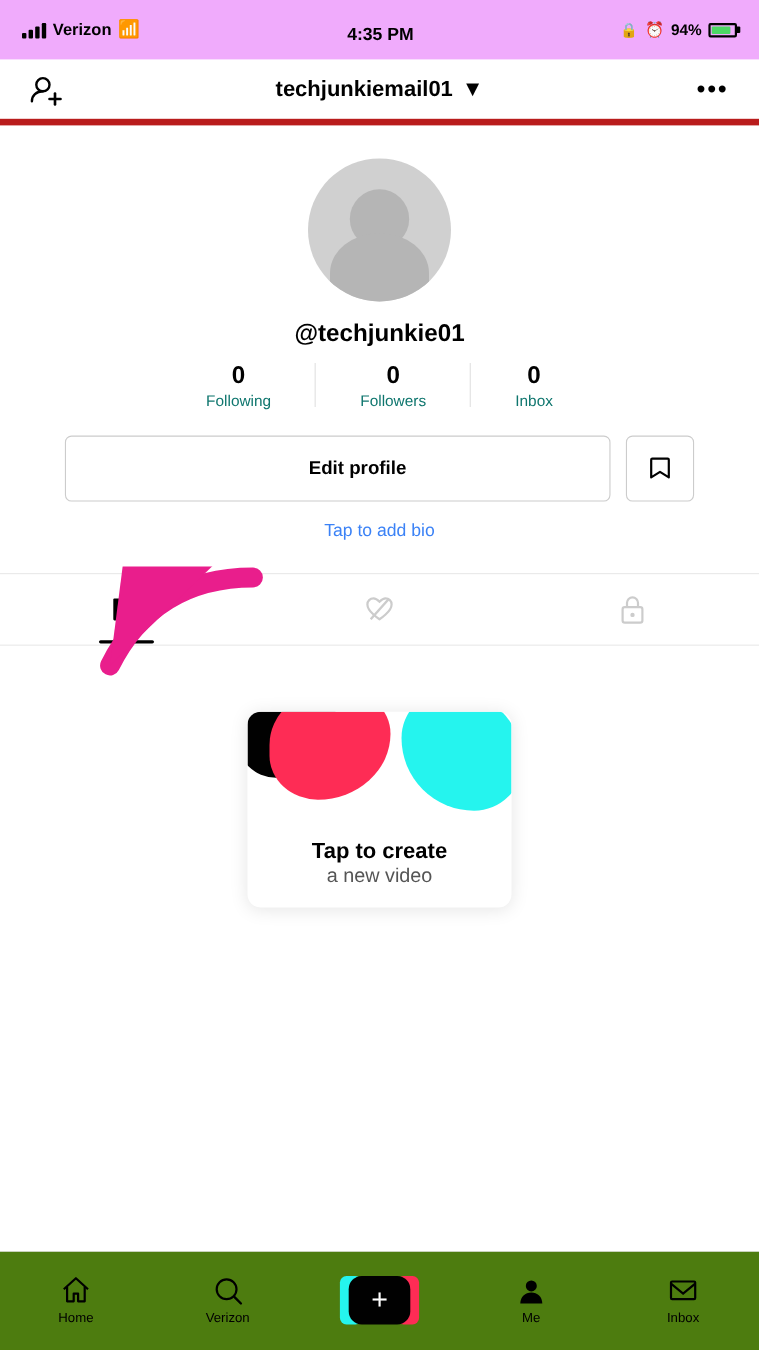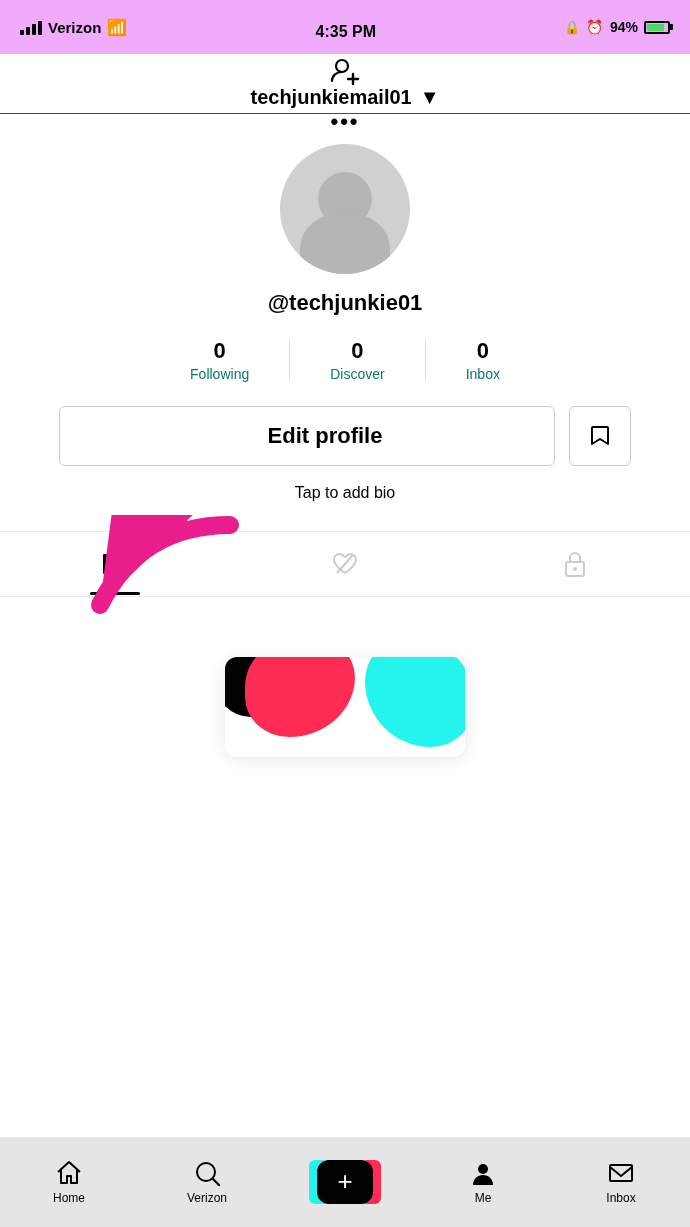--- a/index.html
+++ b/index.html
@@ -84,22 +84,21 @@
     }
 
     
     .header {
       width: 100%;
       height: 60px;
       display: flex;
       align-items: center;
       justify-content: space-between;
       padding: 0 22px;
-      border-bottom: 1px solid #b91c1c;
-      flex-direction: column;
+      border-bottom: 6px solid #b91c1c;
     }
     .header-add-user {
       width: 40px;
       height: 40px;
       display: flex;
       align-items: center;
       justify-content: center;
     }
     .header-title {
       display: flex;
@@ -156,21 +155,21 @@
       background: #b5b5b5;
       position: absolute;
       bottom: -10px;
       left: 50%;
       transform: translateX(-50%);
     }
 
     .username {
       font-size: 22px;
       font-weight: 600;
-      margin-bottom: 22px;
+      margin-bottom: 12px;
       color: #000;
     }
 
     
     .stats-row {
       display: flex;
       align-items: center;
       justify-content: center;
       gap: 0;
       margin-bottom: 24px;
@@ -205,21 +204,21 @@
       gap: 14px;
       margin-bottom: 18px;
       width: 88%;
     }
     .edit-profile-btn {
       flex: 1;
       height: 60px;
       border: 1.5px solid #ccc;
       border-radius: 6px;
       background: #fff;
-      font-size: 22px;
+      font-size: 17px;
       font-weight: 700;
       color: #000;
       display: flex;
       align-items: center;
       justify-content: center;
       cursor: pointer;
       padding-left: 36px;
     }
     .bookmark-btn {
       width: 62px;
@@ -230,21 +229,21 @@
       display: flex;
       align-items: center;
       justify-content: center;
       cursor: pointer;
       font-size: 22px;
     }
 
     
     .bio-text {
       font-size: 16px;
-      color: #000000;
+      color: #3b82f6;
       margin-bottom: 9px;
     }
 
     
     .tabs-row {
       width: 100%;
       display: flex;
       align-items: center;
       justify-content: space-around;
       border-top: 1px solid #e8e8e8;
@@ -333,21 +332,21 @@
       font-size: 18px;
       color: #555;
     }
 
     
     .bottom-nav {
       position: fixed;
       bottom: 0;
       width: 690px;
       height: 90px;
-      background: #e5e5e5;
+      background: #4d7c0f;
       border-top: 1px solid #e8e8e8;
       display: flex;
       align-items: center;
       justify-content: space-around;
       padding-bottom: 2px;
     }
     .nav-item {
       flex: 1;
       display: flex;
       flex-direction: column;
@@ -467,21 +466,21 @@
   <div class="username">@techjunkie01</div>
 
   <div class="stats-row">
     <div class="stat-item">
       <span class="stat-number">0</span>
       <span class="stat-label">Following</span>
     </div>
     <div class="stat-divider"></div>
     <div class="stat-item">
       <span class="stat-number">0</span>
-      <span class="stat-label">Discover</span>
+      <span class="stat-label">Followers</span>
     </div>
     <div class="stat-divider"></div>
     <div class="stat-item">
       <span class="stat-number">0</span>
       <span class="stat-label">Inbox</span>
     </div>
   </div>
 
   <div class="buttons-row">
     <button class="edit-profile-btn">
@@ -534,20 +533,24 @@
   </div>
 </div>
 
 <div class="create-section">
   <div class="create-card">
     <div class="create-card-graphic">
       <div class="blob2"></div>
       <div class="blob1"></div>
       <div class="blob3"></div>
     </div>
+    <div class="create-card-text">
+      <div class="create-title">Tap to create</div>
+      <div class="create-subtitle">a new video</div>
+    </div>
   </div>
 </div>
 
 <div style="height: 100px;"></div>
 
 <div class="bottom-nav">
   <div class="nav-item">
     <svg width="28" height="28" viewBox="0 0 28 28">
       <path d="M3 13L14 3l11 10" stroke="#000" stroke-width="2" fill="none" stroke-linejoin="round"></path>
       <path d="M6 11v13h6v-7h4v7h6V11" stroke="#000" stroke-width="2" fill="none" stroke-linejoin="round"></path>

